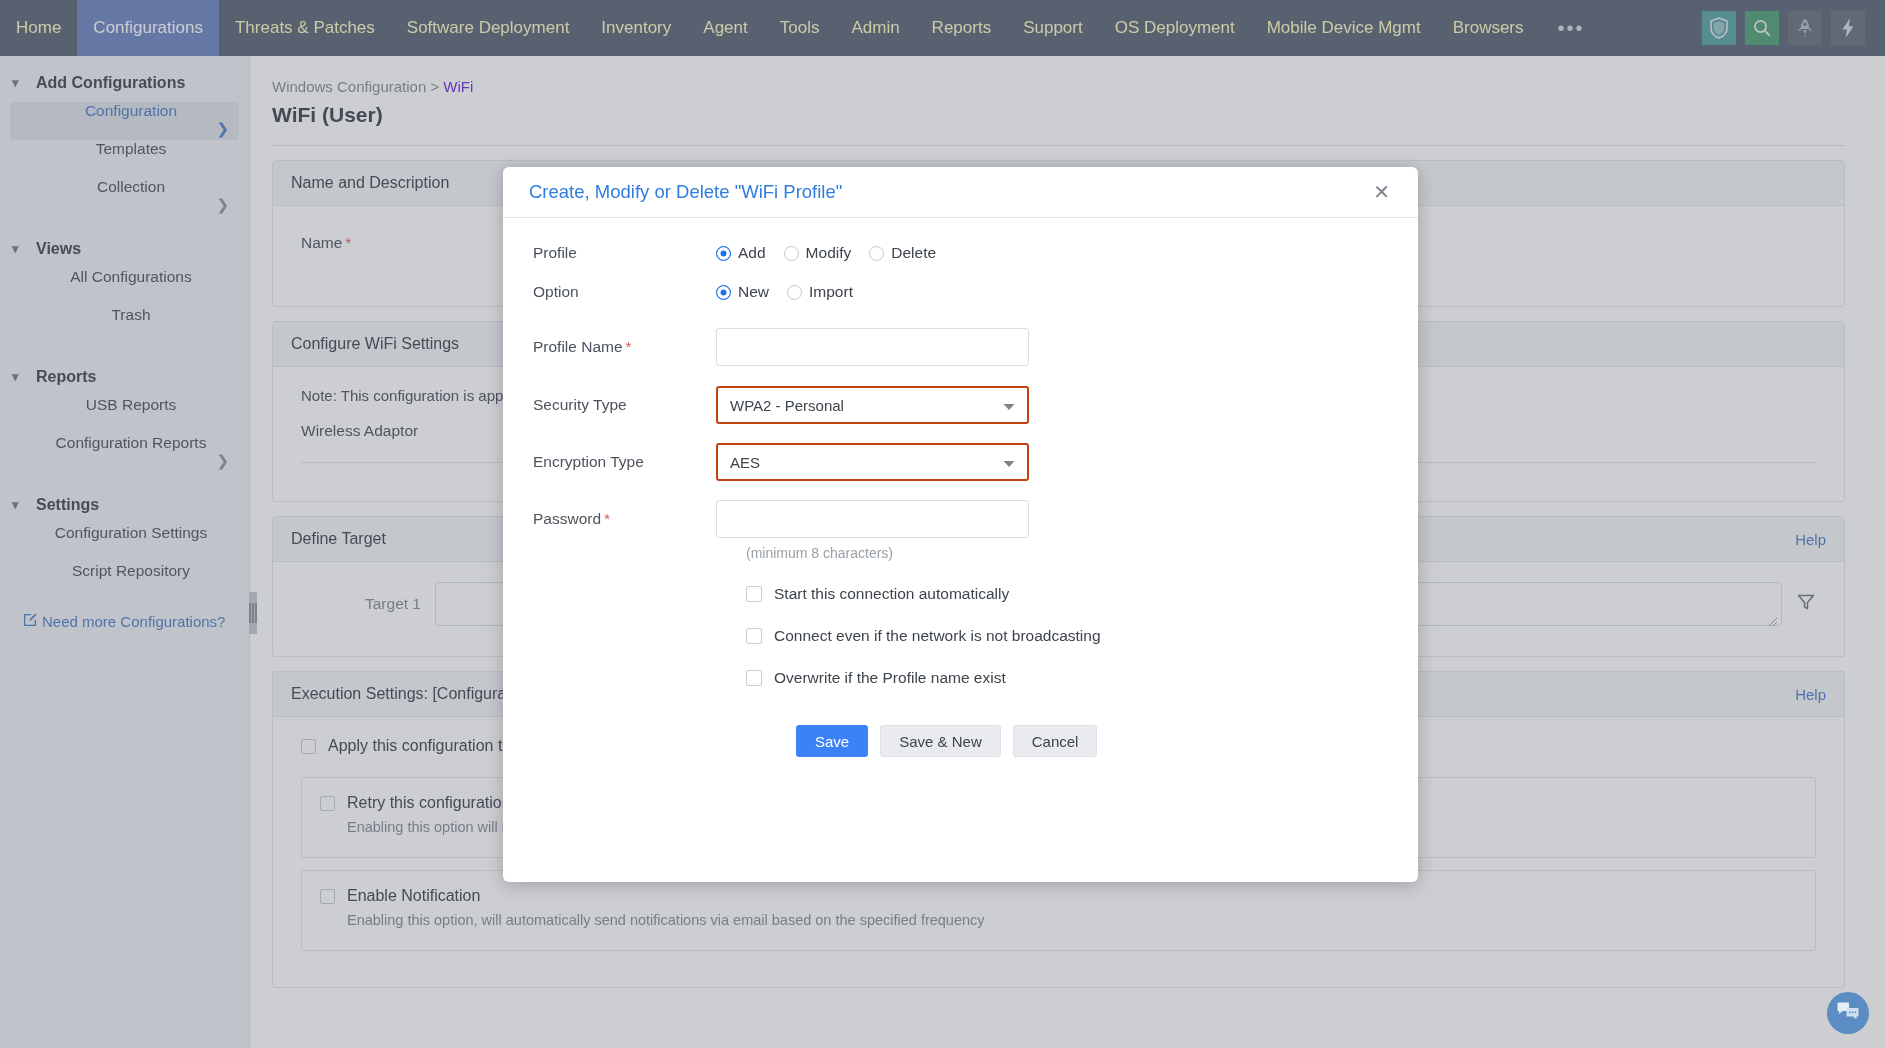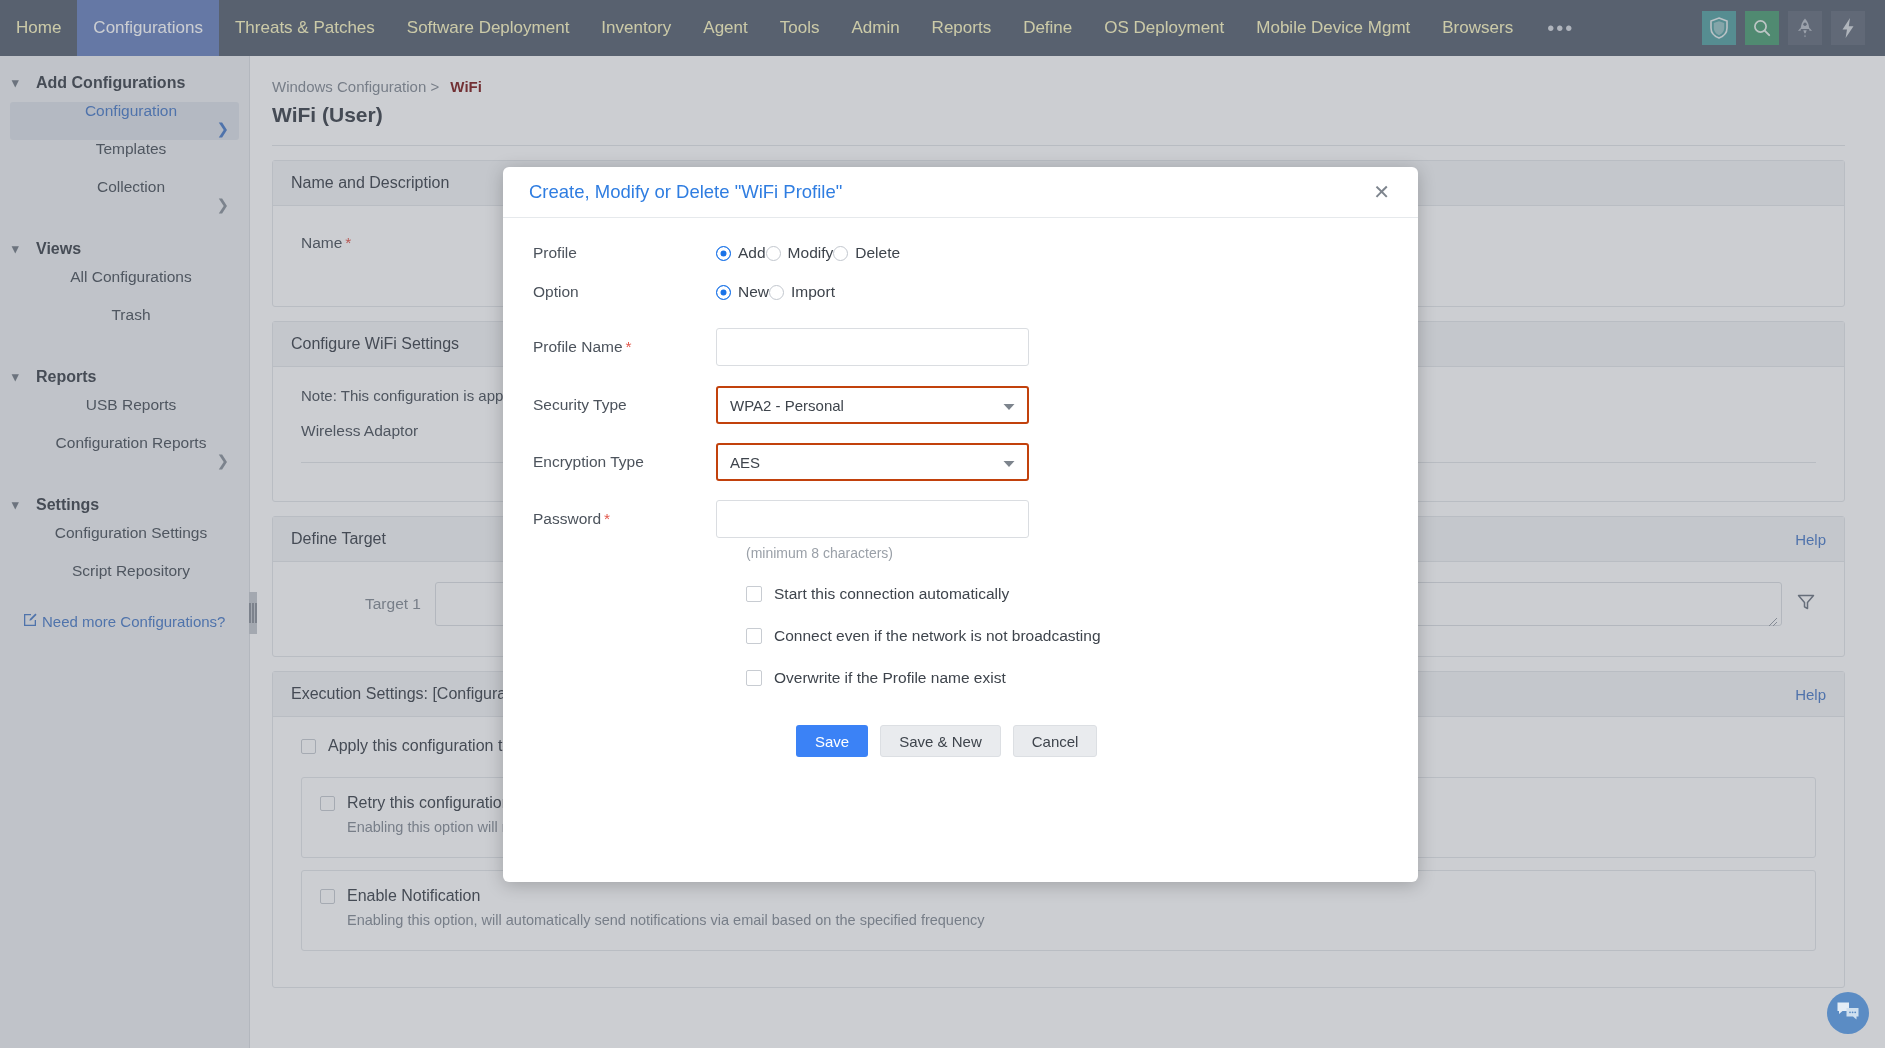--- a/index.html
+++ b/index.html
@@ -95,21 +95,21 @@
 
   
   #main {
     position: absolute; top: 56px; left: 250px;
     width: 1635px; height: 992px;
     background: #ffffff;
     padding: 22px 40px 0 22px;
     overflow: hidden;
   }
   .breadcrumb { font-size: 15px; color: #868d96; margin-bottom: 8px; }
-  .breadcrumb b { color: #7f1d1d; font-weight: bold; margin-left: 7px; }
+  .breadcrumb b { color: #6d28d9; font-weight: normal; }
   .page-title { font-size: 21px; color: #3e444c; margin-bottom: 18px; font-weight: bold;}
   .hr-line { height:1px; background:#e2e5e9; margin-bottom: 14px;}
 
   .panel { border: 1px solid #e4e7ea; border-radius: 3px; margin-bottom: 14px; }
   .panel-head {
     background: #f4f5f7; border-bottom: 1px solid #e4e7ea;
     padding: 13px 18px; font-size: 16px; color: #3e444c;
     display:flex; align-items:center;
   }
   .panel-head .help {
@@ -165,21 +165,21 @@
   }
   #modal-title { font-size: 18.5px; color:#2f7de1; }
   #modal-close {
     margin-left:auto; color:#7d848d; font-size: 20px;
     cursor:pointer; line-height:1; padding: 4px 6px;
   }
   #modal-body { padding: 26px 0 0 0; }
 
   .mrow { display:flex; align-items:center; margin-bottom: 0; }
   .mlabel { width: 213px; padding-left: 30px; font-size: 15.5px; color:#4c535c; }
-  .radio-set { display:flex; align-items:center; }
+  .radio-set { display:flex; align-items:center; gap: 18px; }
   .radio-opt { display:flex; align-items:center; gap:7px; cursor:pointer; font-size:15.5px; color:#3e444c;}
   .radio {
     width:15px;height:15px;border-radius:50%;
     border:1px solid #c2c7ce; background:#fff; flex:none;
   }
   .radio.on {
     background:#1a73e8; border-color:#1a73e8;
     box-shadow: inset 0 0 0 3.5px #fff, inset 0 0 0 7px #1a73e8;
   }
   .m-input {
@@ -248,21 +248,21 @@
   <div class="nav-tab">
       <span>Tools</span>
     </div>
   <div class="nav-tab">
       <span>Admin</span>
     </div>
   <div class="nav-tab">
       <span>Reports</span>
     </div>
   <div class="nav-tab">
-      <span>Define</span>
+      <span>Support</span>
     </div>
   <div class="nav-tab">
       <span>OS Deployment</span>
     </div>
   <div class="nav-tab">
       <span>Mobile Device Mgmt</span>
     </div>
   <div class="nav-tab">
       <span>Browsers</span>
     </div>

